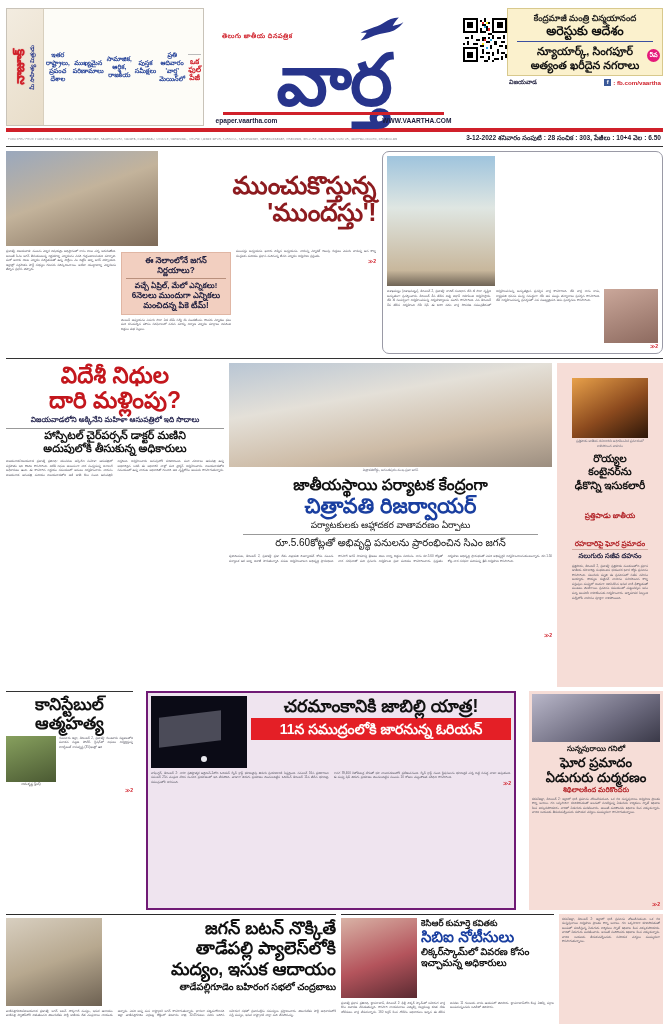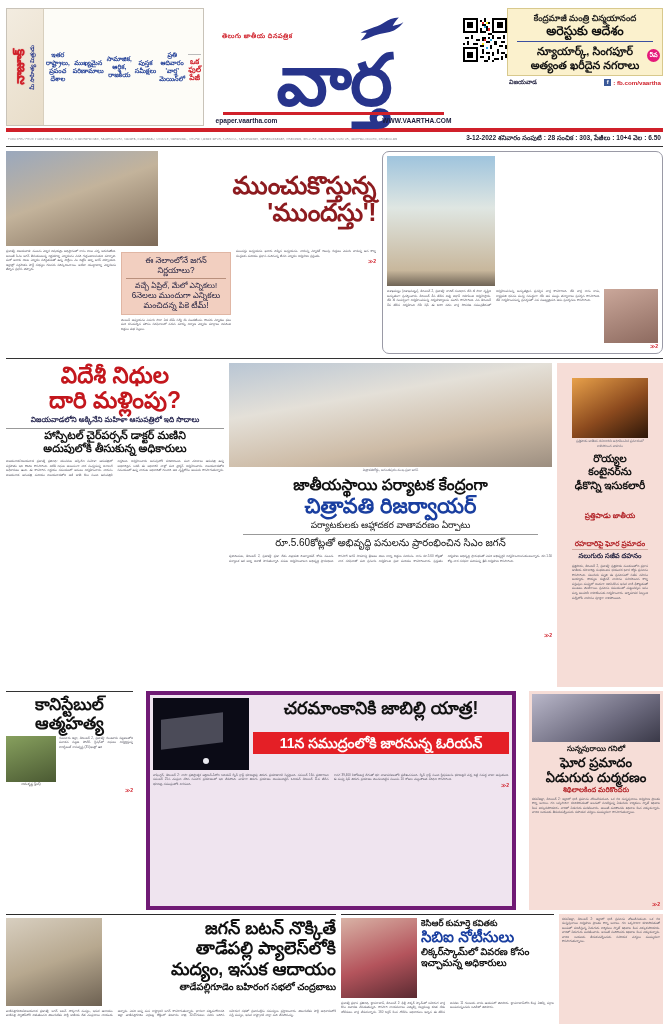--- a/index.html
+++ b/index.html
@@ -75,21 +75,21 @@
 
   
   .lead-row{display:flex;gap:6px;margin-top:4px;}
   .lead-left{width:370px;}
   .lead-head{font-size:25px;color:#8d1b1f;font-weight:bold;text-align:right;line-height:27px;
      letter-spacing:-.5px;}
   .lead-top{display:flex;gap:4px;}
   .lead-photo{width:152px;height:95px;background:linear-gradient(160deg,#9aa8bd 0%,#c3b39b 45%,#7d6a58 100%);}
   .lead-headwrap{flex:1;display:flex;flex-direction:column;justify-content:center;}
   .tint-box{background:#f2cfc0;border:1px solid #e0b6a4;padding:3px 4px;margin:3px 0;}
-  .tint-box div{text-align:center;font-weight:normal;color:#1c1c3c;}
+  .tint-box div{text-align:center;font-weight:bold;color:#1c1c3c;}
   .tb1{font-size:8.2px;line-height:10px;}
   .tb2{font-size:7.6px;line-height:9.5px;border-top:1px solid #b9907d;margin-top:2px;padding-top:2px;}
   .lead-body{display:flex;gap:5px;margin-top:3px;}
   .lead-c1{width:110px;}
   .lead-c2{width:110px;}
   .lead-c3{flex:1;}
 
   .lead-right{flex:1;border:1px solid #9a9aa6;border-radius:7px;padding:4px;box-sizing:border-box;}
   .navy-top{display:flex;gap:4px;}
   .navy-photo{width:108px;height:130px;background:linear-gradient(180deg,#9fc4dd 0%,#dfe6e2 40%,#c8b79c 88%,#6f6456 100%);}
@@ -121,28 +121,28 @@
   .rr-s2{font-size:6.8px;color:#1b1b3a;font-weight:bold;text-align:center;margin-top:1px;
      border-top:1px solid #d4aaa1;padding-top:2px;}
 
   
   .row3{display:flex;gap:13px;margin-top:4px;}
   .r3-left{width:127px;border-top:1.5px solid #333;padding-top:3px;}
   .cons-h{font-size:17px;color:#111;font-weight:bold;text-align:center;line-height:19px;}
   .cons-body{display:flex;gap:3px;margin-top:3px;}
   .cons-photo{width:50px;height:46px;background:linear-gradient(160deg,#87a05e,#4b5a33);flex:none;}
   .cons-cap{font-size:3.2px;color:#555;text-align:center;}
-  .r3-mid{width:370px;background:#efe4ef;border:4px solid #701a75;padding:3px;box-sizing:border-box;}
+  .r3-mid{width:370px;background:#efe4ef;border:2px solid #701a75;padding:3px;box-sizing:border-box;}
   .orion-top{display:flex;gap:4px;}
   .orion-photo{width:96px;height:72px;background:#0b0b16;position:relative;}
   .orion-panel{position:absolute;left:8px;top:18px;width:62px;height:30px;background:#4b4b58;transform:skewY(-7deg);}
   .orion-dot{position:absolute;left:50px;bottom:6px;width:6px;height:6px;border-radius:50%;background:#e9e9ef;}
   .orion-h{font-size:17.5px;color:#111;font-weight:bold;text-align:center;line-height:20px;}
   .orion-band{background:#e41f26;color:#fff;font-size:14px;font-weight:bold;text-align:center;
-     padding:3px 16px;line-height:16px;margin-top:14px;}
+     padding:3px 16px;line-height:16px;margin-top:2px;}
   .r3-right{flex:1;background:#f6ddd7;padding:3px;box-sizing:border-box;}
   .mine-photo{width:100%;height:48px;background:linear-gradient(150deg,#b9b7c9 0%,#6c6a7e 60%,#3a3948 100%);}
   .mine-s{font-size:7.4px;color:#111;font-weight:bold;text-align:center;margin-top:2px;}
   .mine-h{font-size:13px;color:#111;font-weight:bold;text-align:center;line-height:15px;}
   .mine-s2{font-size:7px;color:#b01d22;font-weight:bold;text-align:center;margin-top:1px;}
 
   
   .row4{display:flex;gap:5px;margin-top:4px;}
   .r4-left{width:330px;border-top:1.5px solid #2b2b2b;padding-top:3px;}
   .cbn-top{display:flex;gap:4px;}

